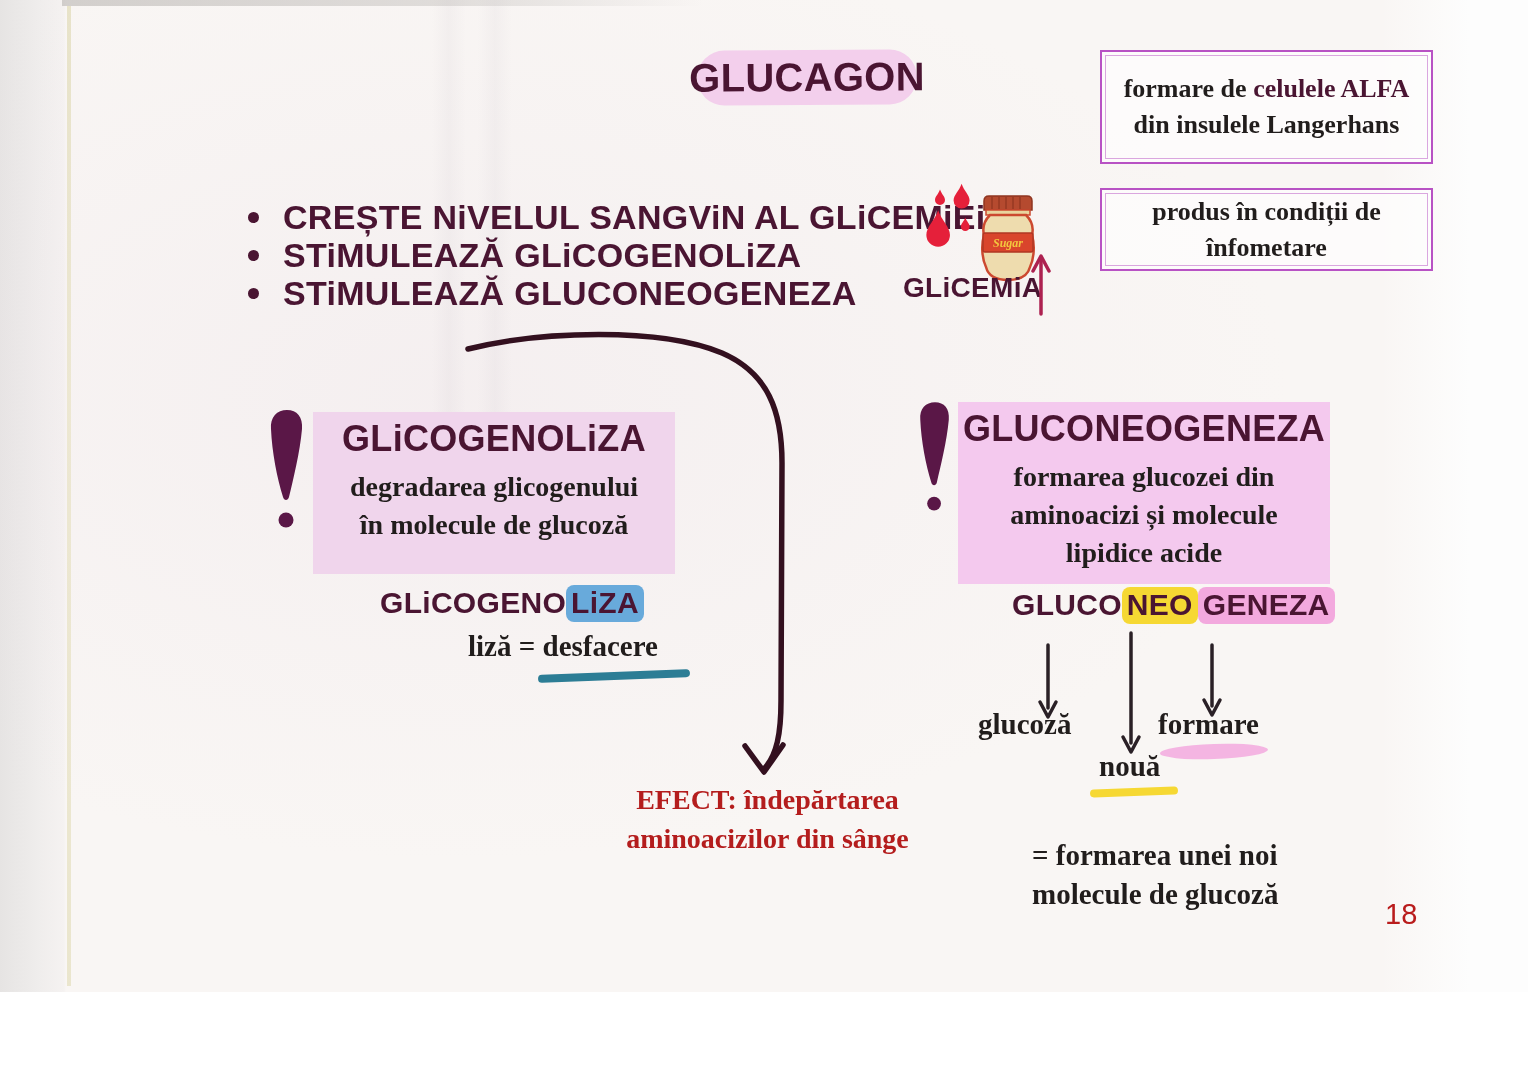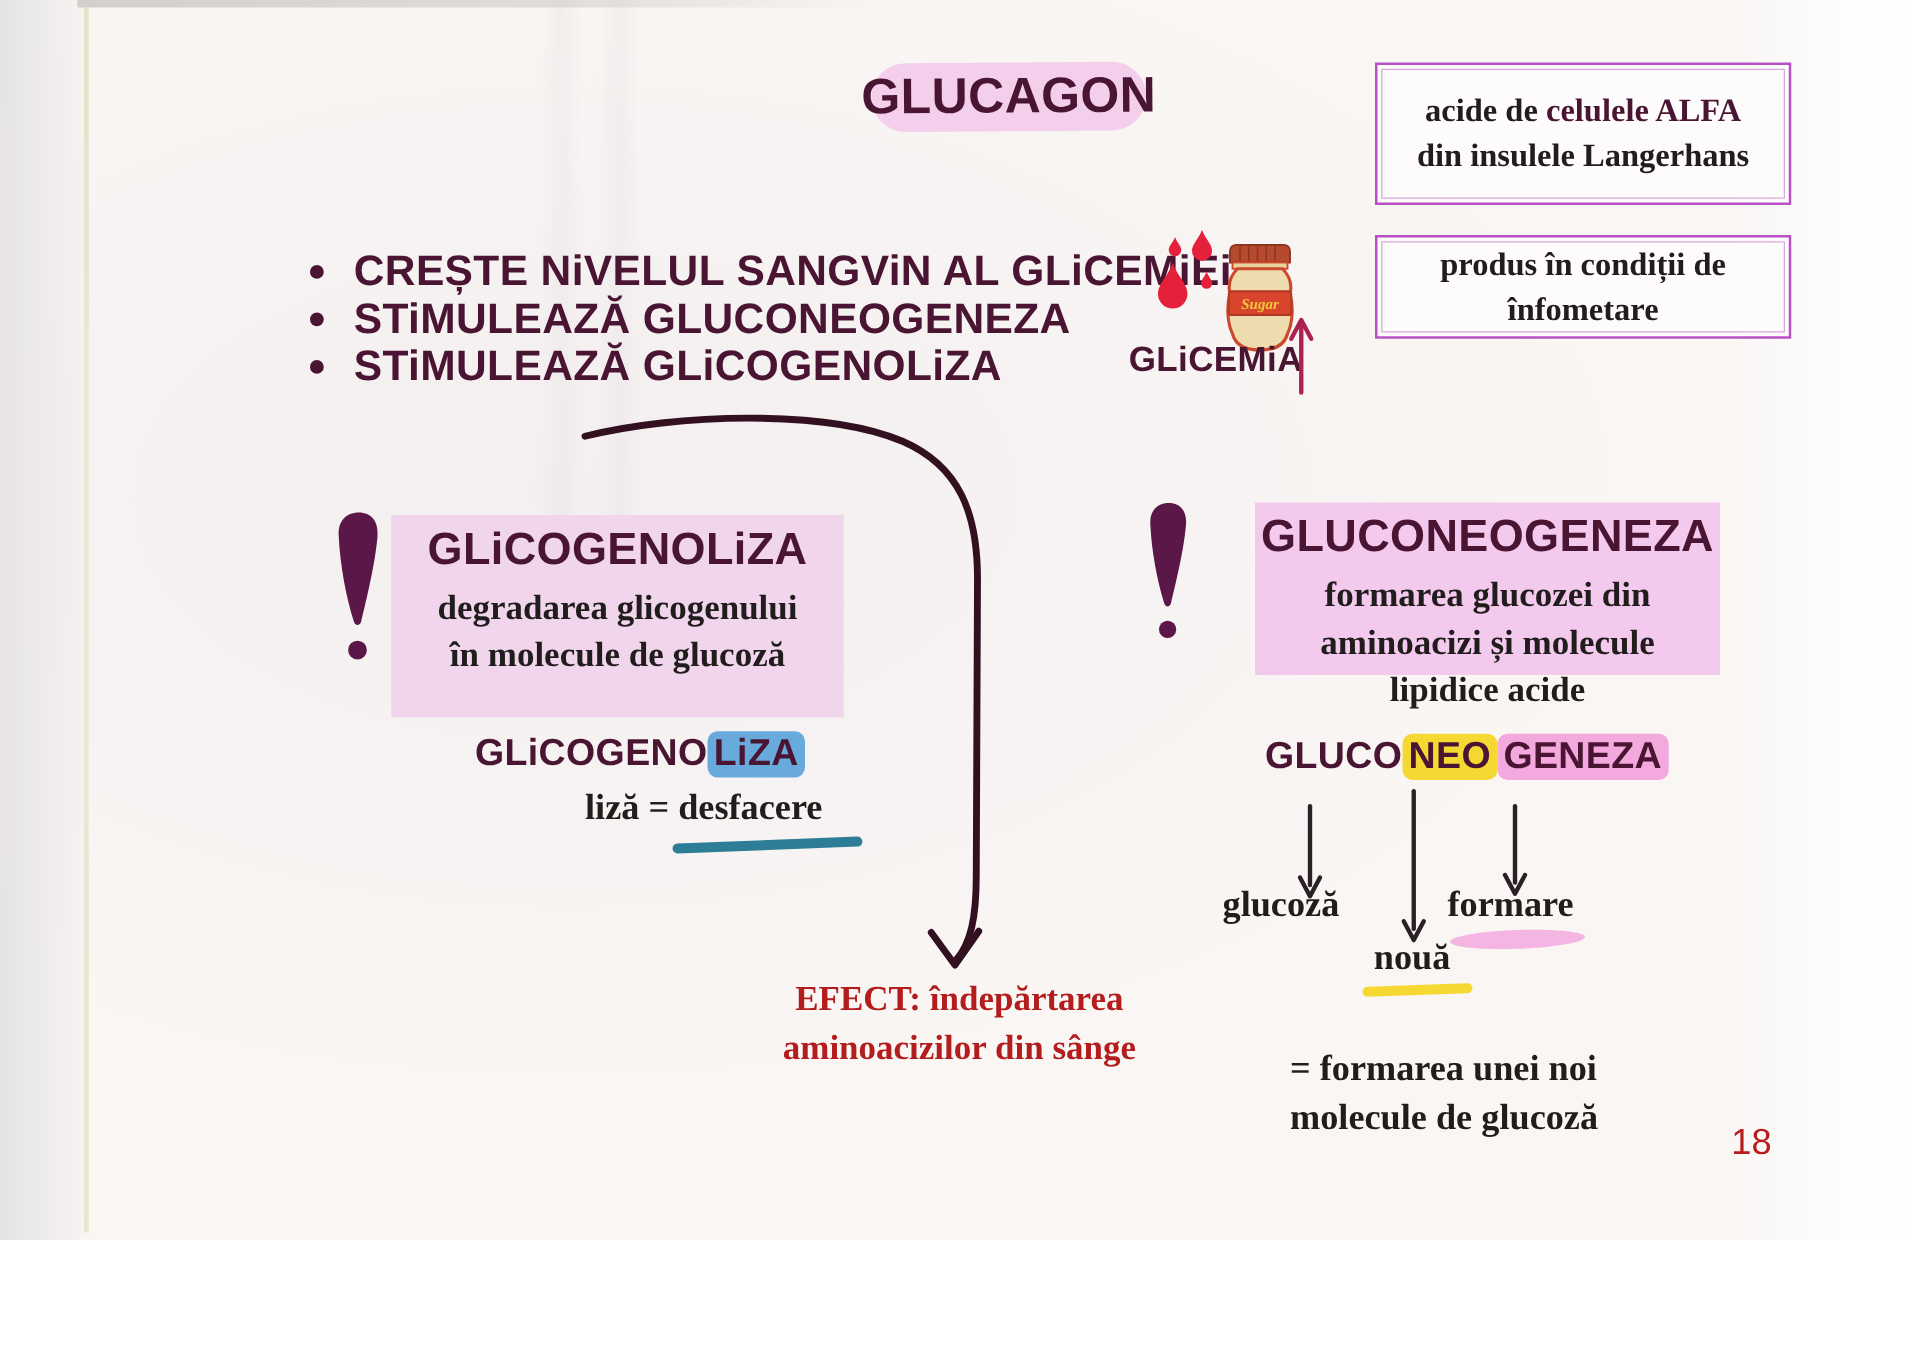--- a/index.html
+++ b/index.html
@@ -86,37 +86,37 @@
   <div class="paper-top-shadow"></div>
   <div class="paper-crease" style="left:432px;"></div>
   <div class="paper-crease" style="left:478px; height:420px;"></div>
 
   <div class="title-pill">
     <span class="marker">GLUCAGON</span>
   </div>
 
   <div class="info-box" style="left:1100px; top:50px; height:114px;">
     <div class="print">
-      <span>acide de </span><span class="accent-maroon">celulele ALFA</span>
+      <span>formare de </span><span class="accent-maroon">celulele ALFA</span>
     </div>
     <div class="print">din insulele Langerhans</div>
   </div>
 
   <div class="bullet-list">
     <div class="bullet-row">
       <span class="bullet-dot"></span>
       <span class="text marker">CREȘTE NiVELUL SANGViN AL GLiCEMiEi</span>
     </div>
     <div class="bullet-row">
       <span class="bullet-dot"></span>
-      <span class="text marker">STiMULEAZĂ GLUCONEOGENEZA</span>
+      <span class="text marker">STiMULEAZĂ GLiCOGENOLiZA</span>
     </div>
     <div class="bullet-row">
       <span class="bullet-dot"></span>
-      <span class="text marker">STiMULEAZĂ GLiCOGENOLiZA</span>
+      <span class="text marker">STiMULEAZĂ GLUCONEOGENEZA</span>
     </div>
   </div>
 
   <svg style="left:922px; top:183px;" width="64" height="84" viewBox="0 0 64 84">
     <g style="fill:var(--drop_red)">
       <path transform="translate(12,6) scale(0.5)" d="M12,1 C15,10 22,15 22,22 A10,10 0 1 1 2,22 C2,15 9,10 12,1 Z"></path>
       <path transform="translate(30,0) scale(0.8)" d="M12,1 C15,10 22,15 22,22 A10,10 0 1 1 2,22 C2,15 9,10 12,1 Z"></path>
       <path transform="translate(2,26) scale(1.18)" d="M12,1 C15,10 22,15 22,22 A10,10 0 1 1 2,22 C2,15 9,10 12,1 Z"></path>
       <path transform="translate(38,34) scale(0.44)" d="M12,1 C15,10 22,15 22,22 A10,10 0 1 1 2,22 C2,15 9,10 12,1 Z"></path>
     </g>
@@ -168,21 +168,21 @@
   </div>
   <div class="underline-bar" style="left:538px; top:672px; width:152px; height:8px; background:var(--teal_underline); transform:rotate(-2.2deg);"></div>
 
   <svg style="left:912px; top:398px;" width="46" height="120" viewBox="0 0 50 125">
     <g fill="#5a1747">
       <path d="M25,2 C35,2 41,9 40,21 C38,44 31,72 27,89 C26,93 22,93 21,89 C15,70 10,44 9,21 C8,9 15,2 25,2 Z"></path>
       <circle cx="24" cy="112" r="7.5"></circle>
     </g>
   </svg>
 
-  <div class="pink-box" style="left:1004px; top:402px; width:372px; height:138px; background:var(--pink_box_right);">
+  <div class="pink-box" style="left:958px; top:402px; width:372px; height:182px; background:var(--pink_box_right);">
     <span class="head marker">GLUCONEOGENEZA</span>
     <div class="print">formarea glucozei din</div>
     <div class="print">aminoacizi și molecule</div>
     <div class="print">lipidice acide</div>
   </div>
 
   <div class="word-line marker" style="left:1012px; top:588px;">
     <span>GLUCO</span><span class="hl hl-yellow">NEO</span><span class="hl hl-pink">GENEZA</span>
   </div>
 

